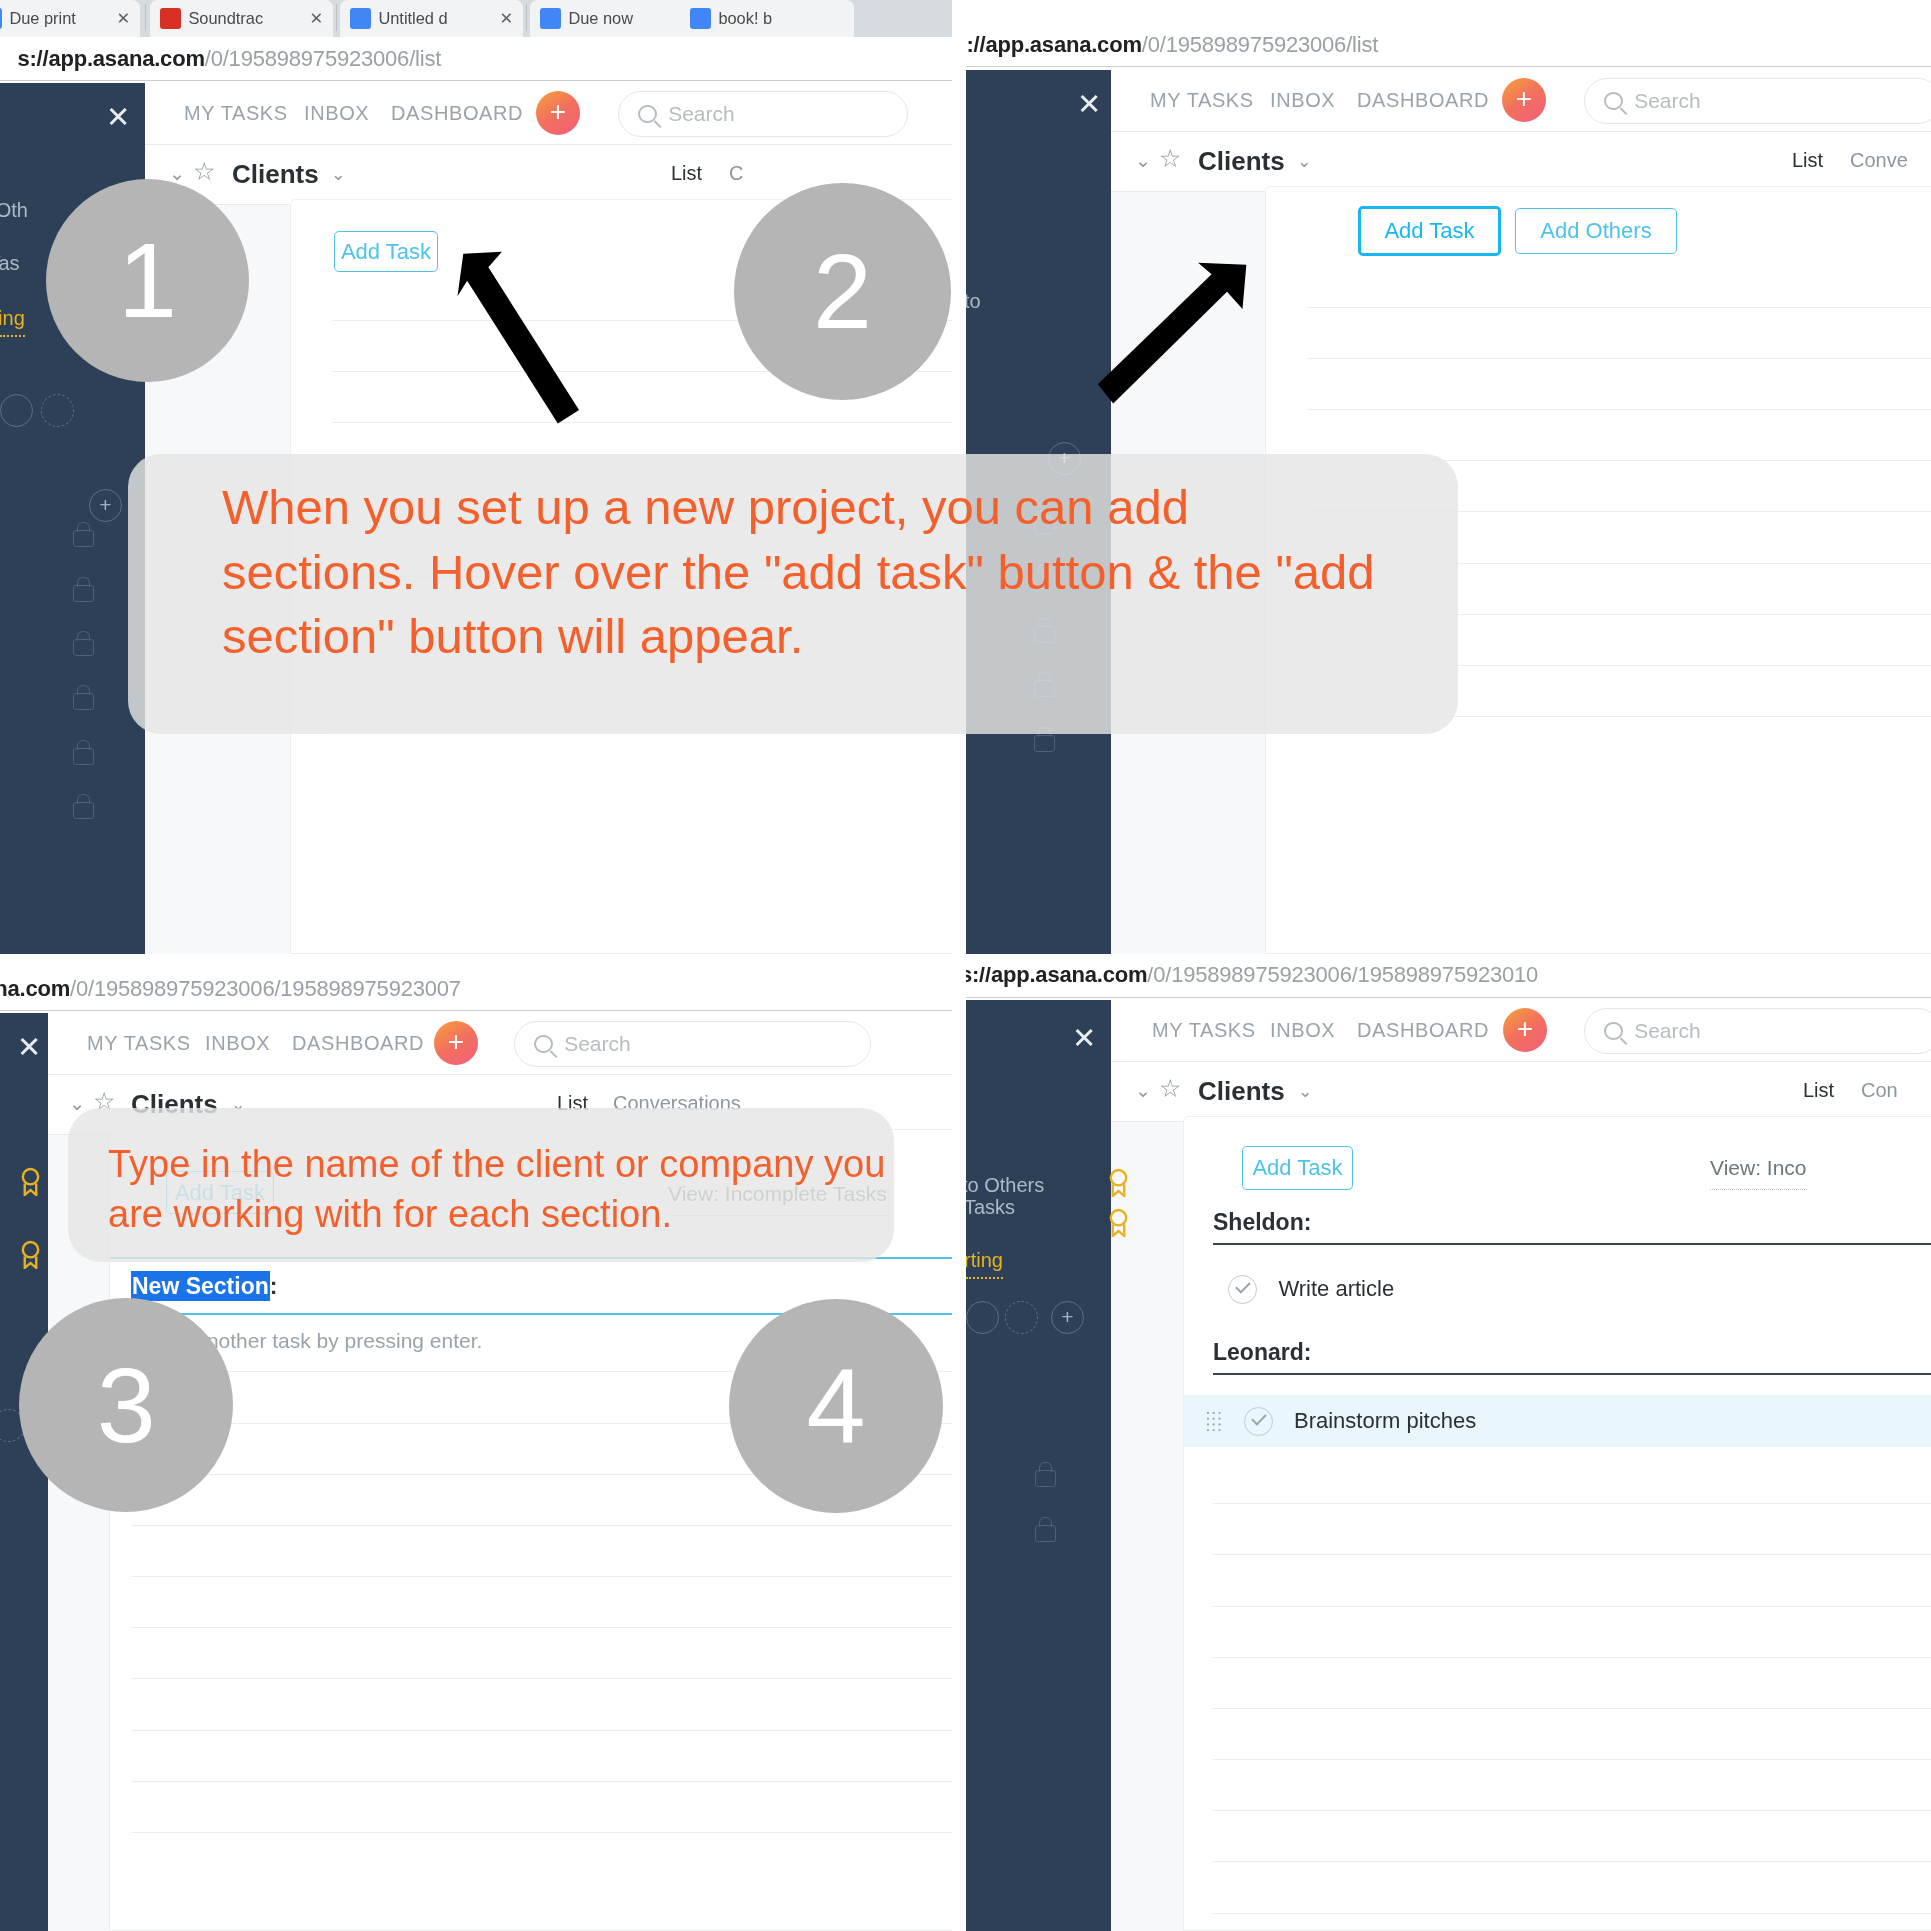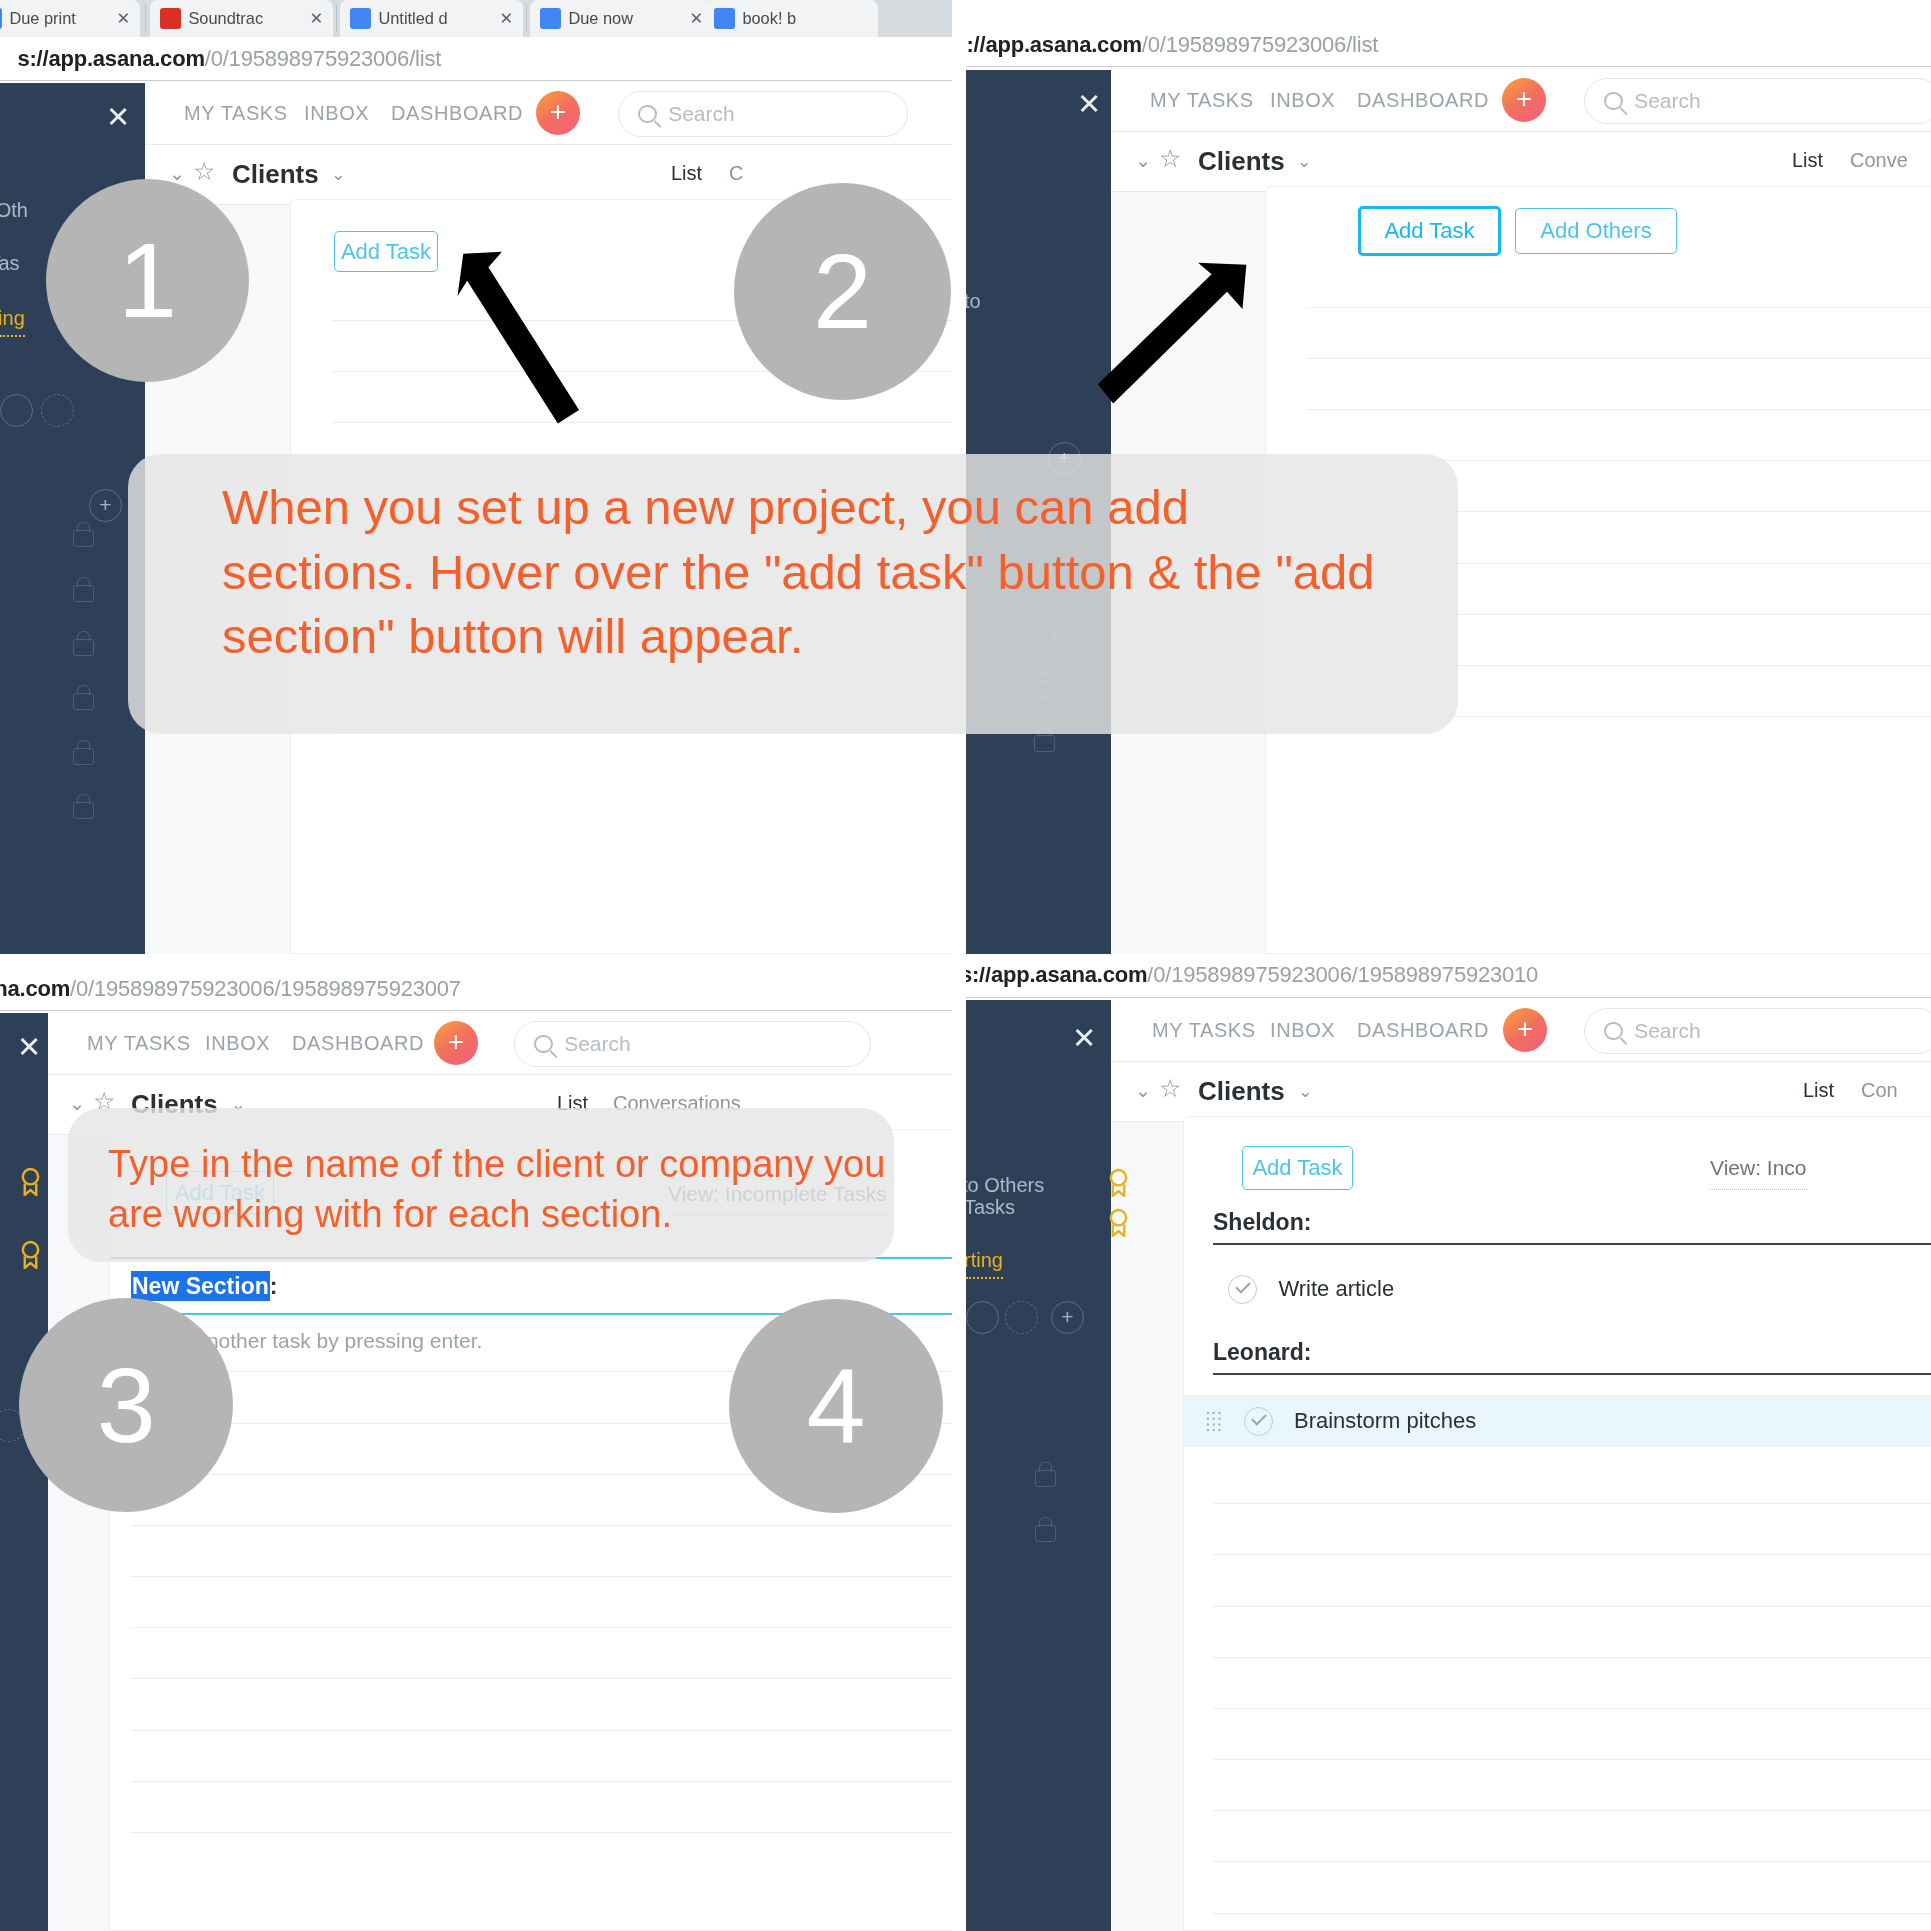--- a/index.html
+++ b/index.html
@@ -149,21 +149,21 @@
         <span>Untitled d</span>
         <span class="xc">✕</span>
       </div>
       <div class="tabsep" style="left:526px"></div>
       <div class="tab" style="left:530px;width:183px">
         <span class="fav" style="background:#4285f4"></span>
         <span>Due now</span>
         <span class="xc">✕</span>
       </div>
       <div class="tabsep" style="left:716px"></div>
-      <div class="tab" style="left:704px;width:174px">
+      <div class="tab" style="left:680px;width:174px">
         <span class="fav" style="background:#4285f4"></span>
         <span>book! b</span>
       </div>
     </div>
 
     <div class="urlbar" style="top:37px">
       <span class="url" style="margin-left:17.4px"><b>s://</b><b>app.asana.com</b><span>/0/195898975923006/list</span></span>
     </div>
 
     <div class="app" style="top:83px">

